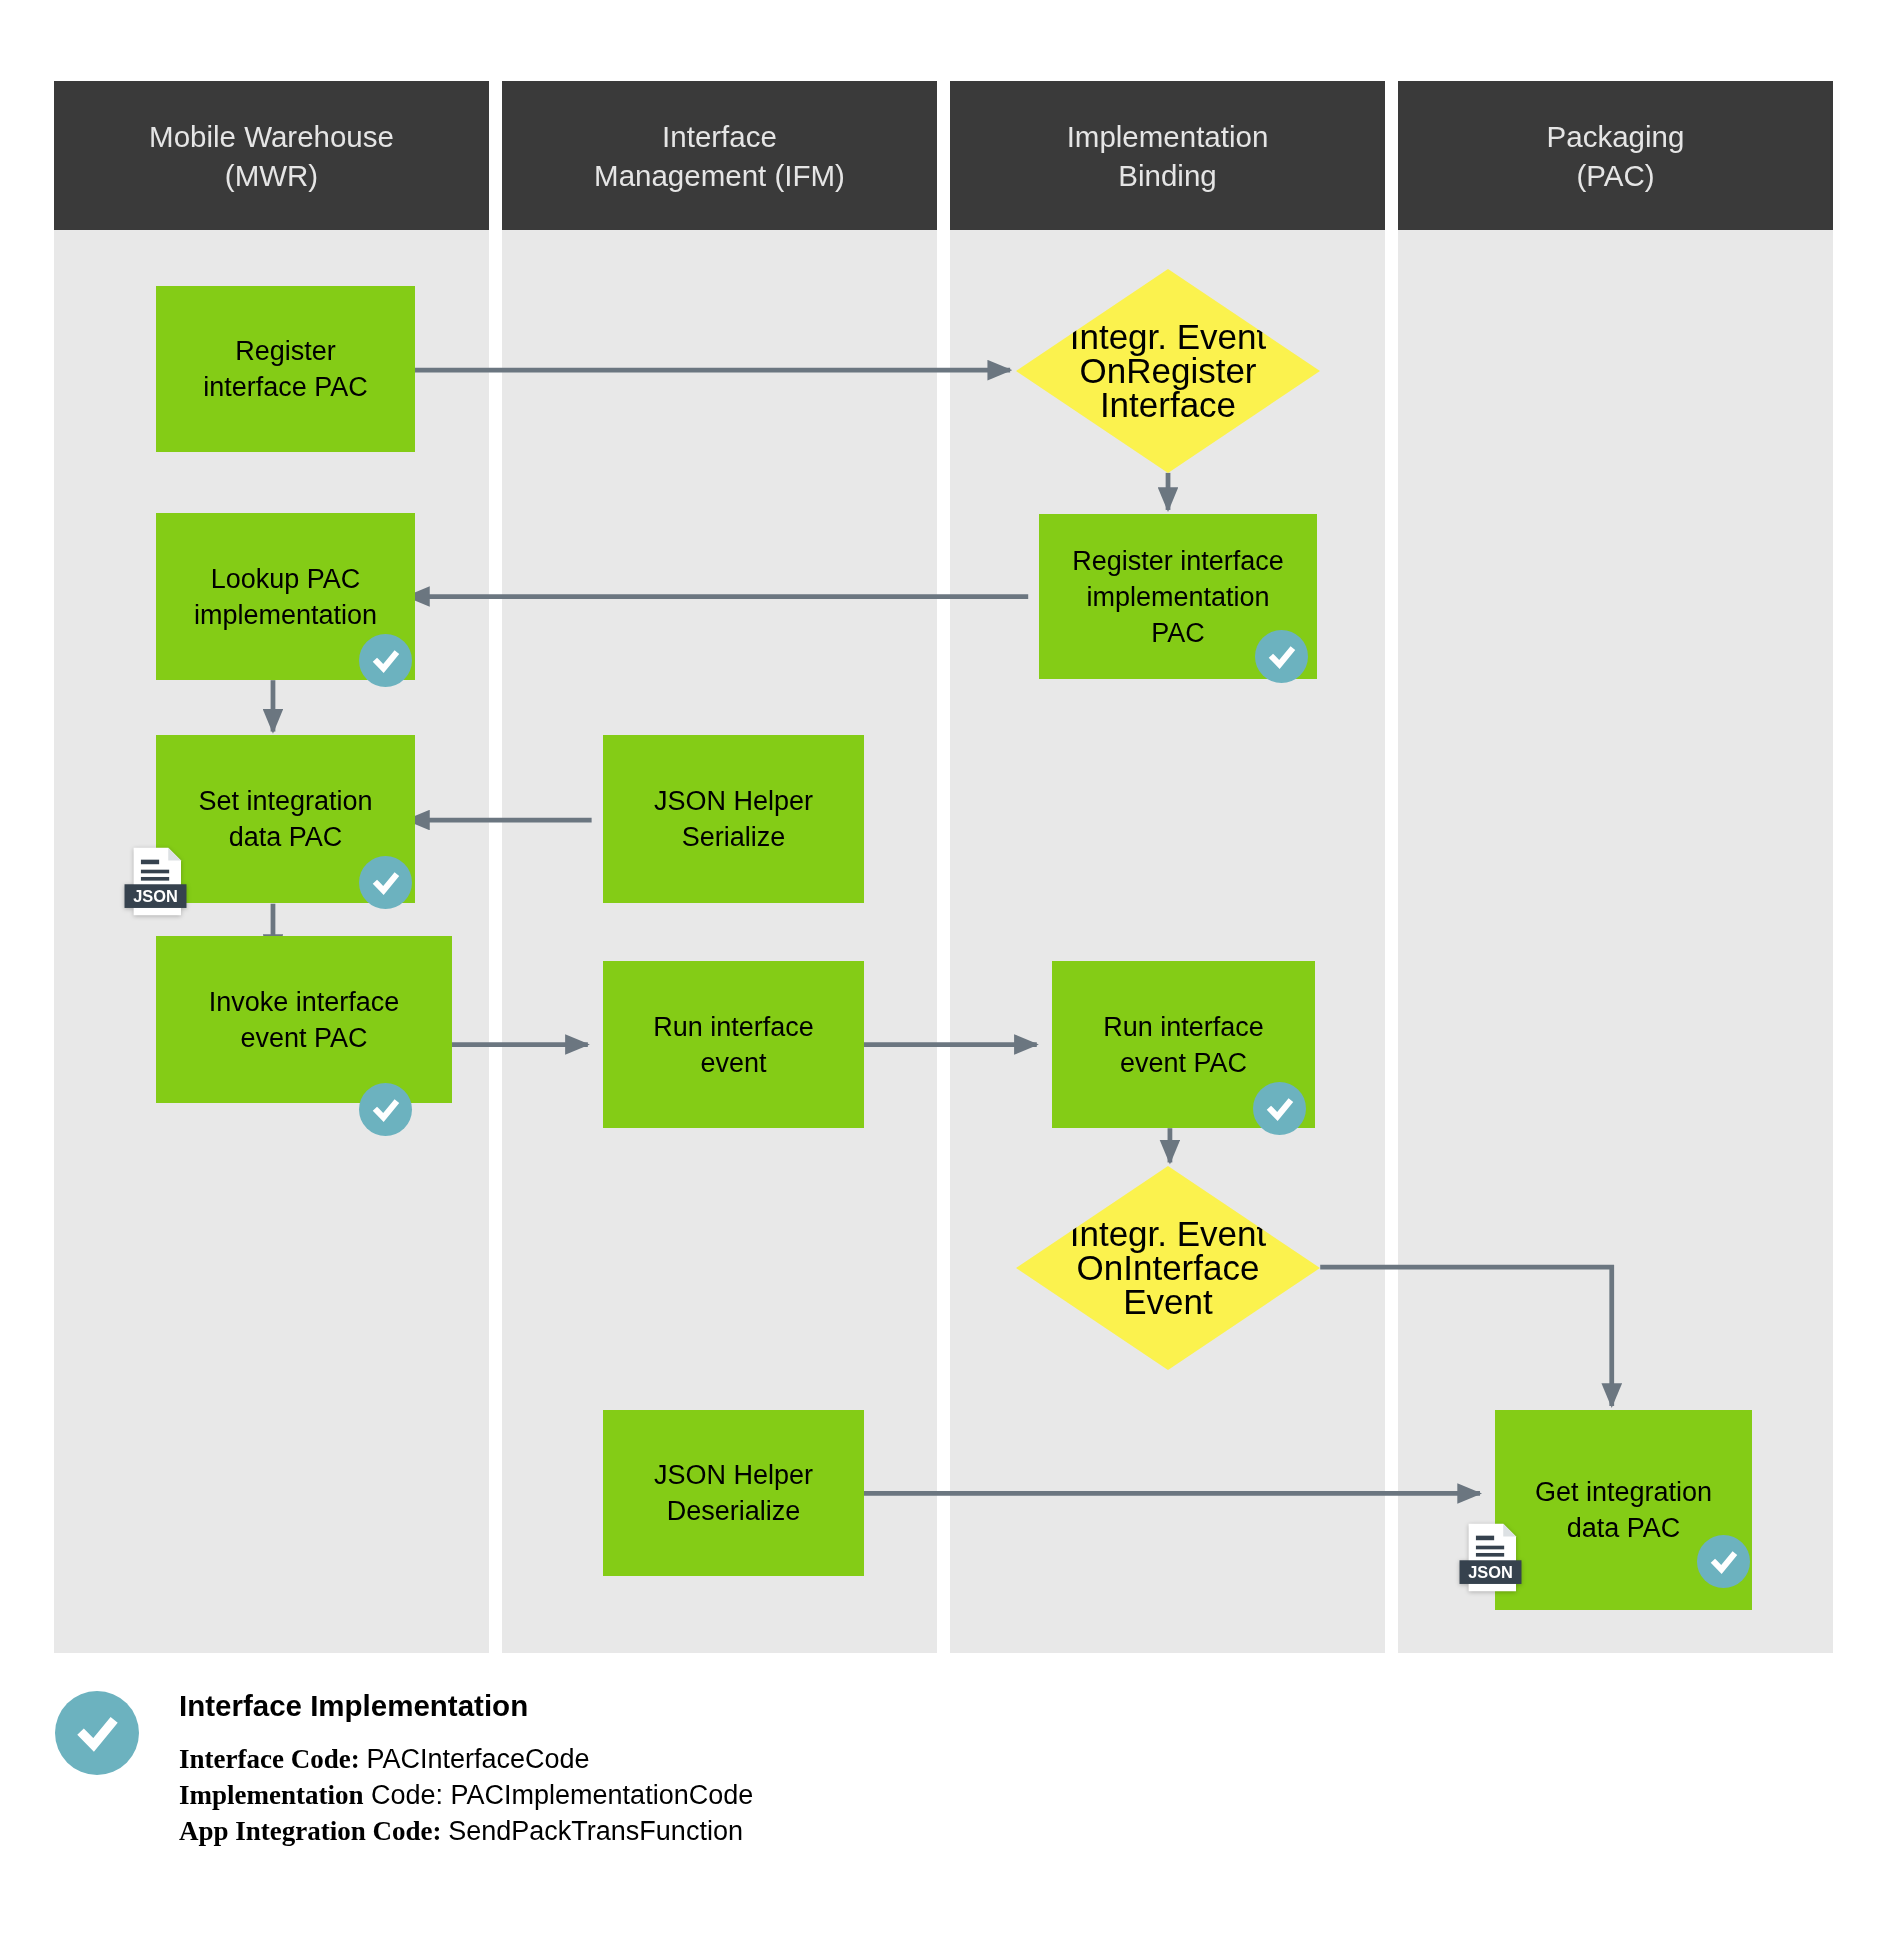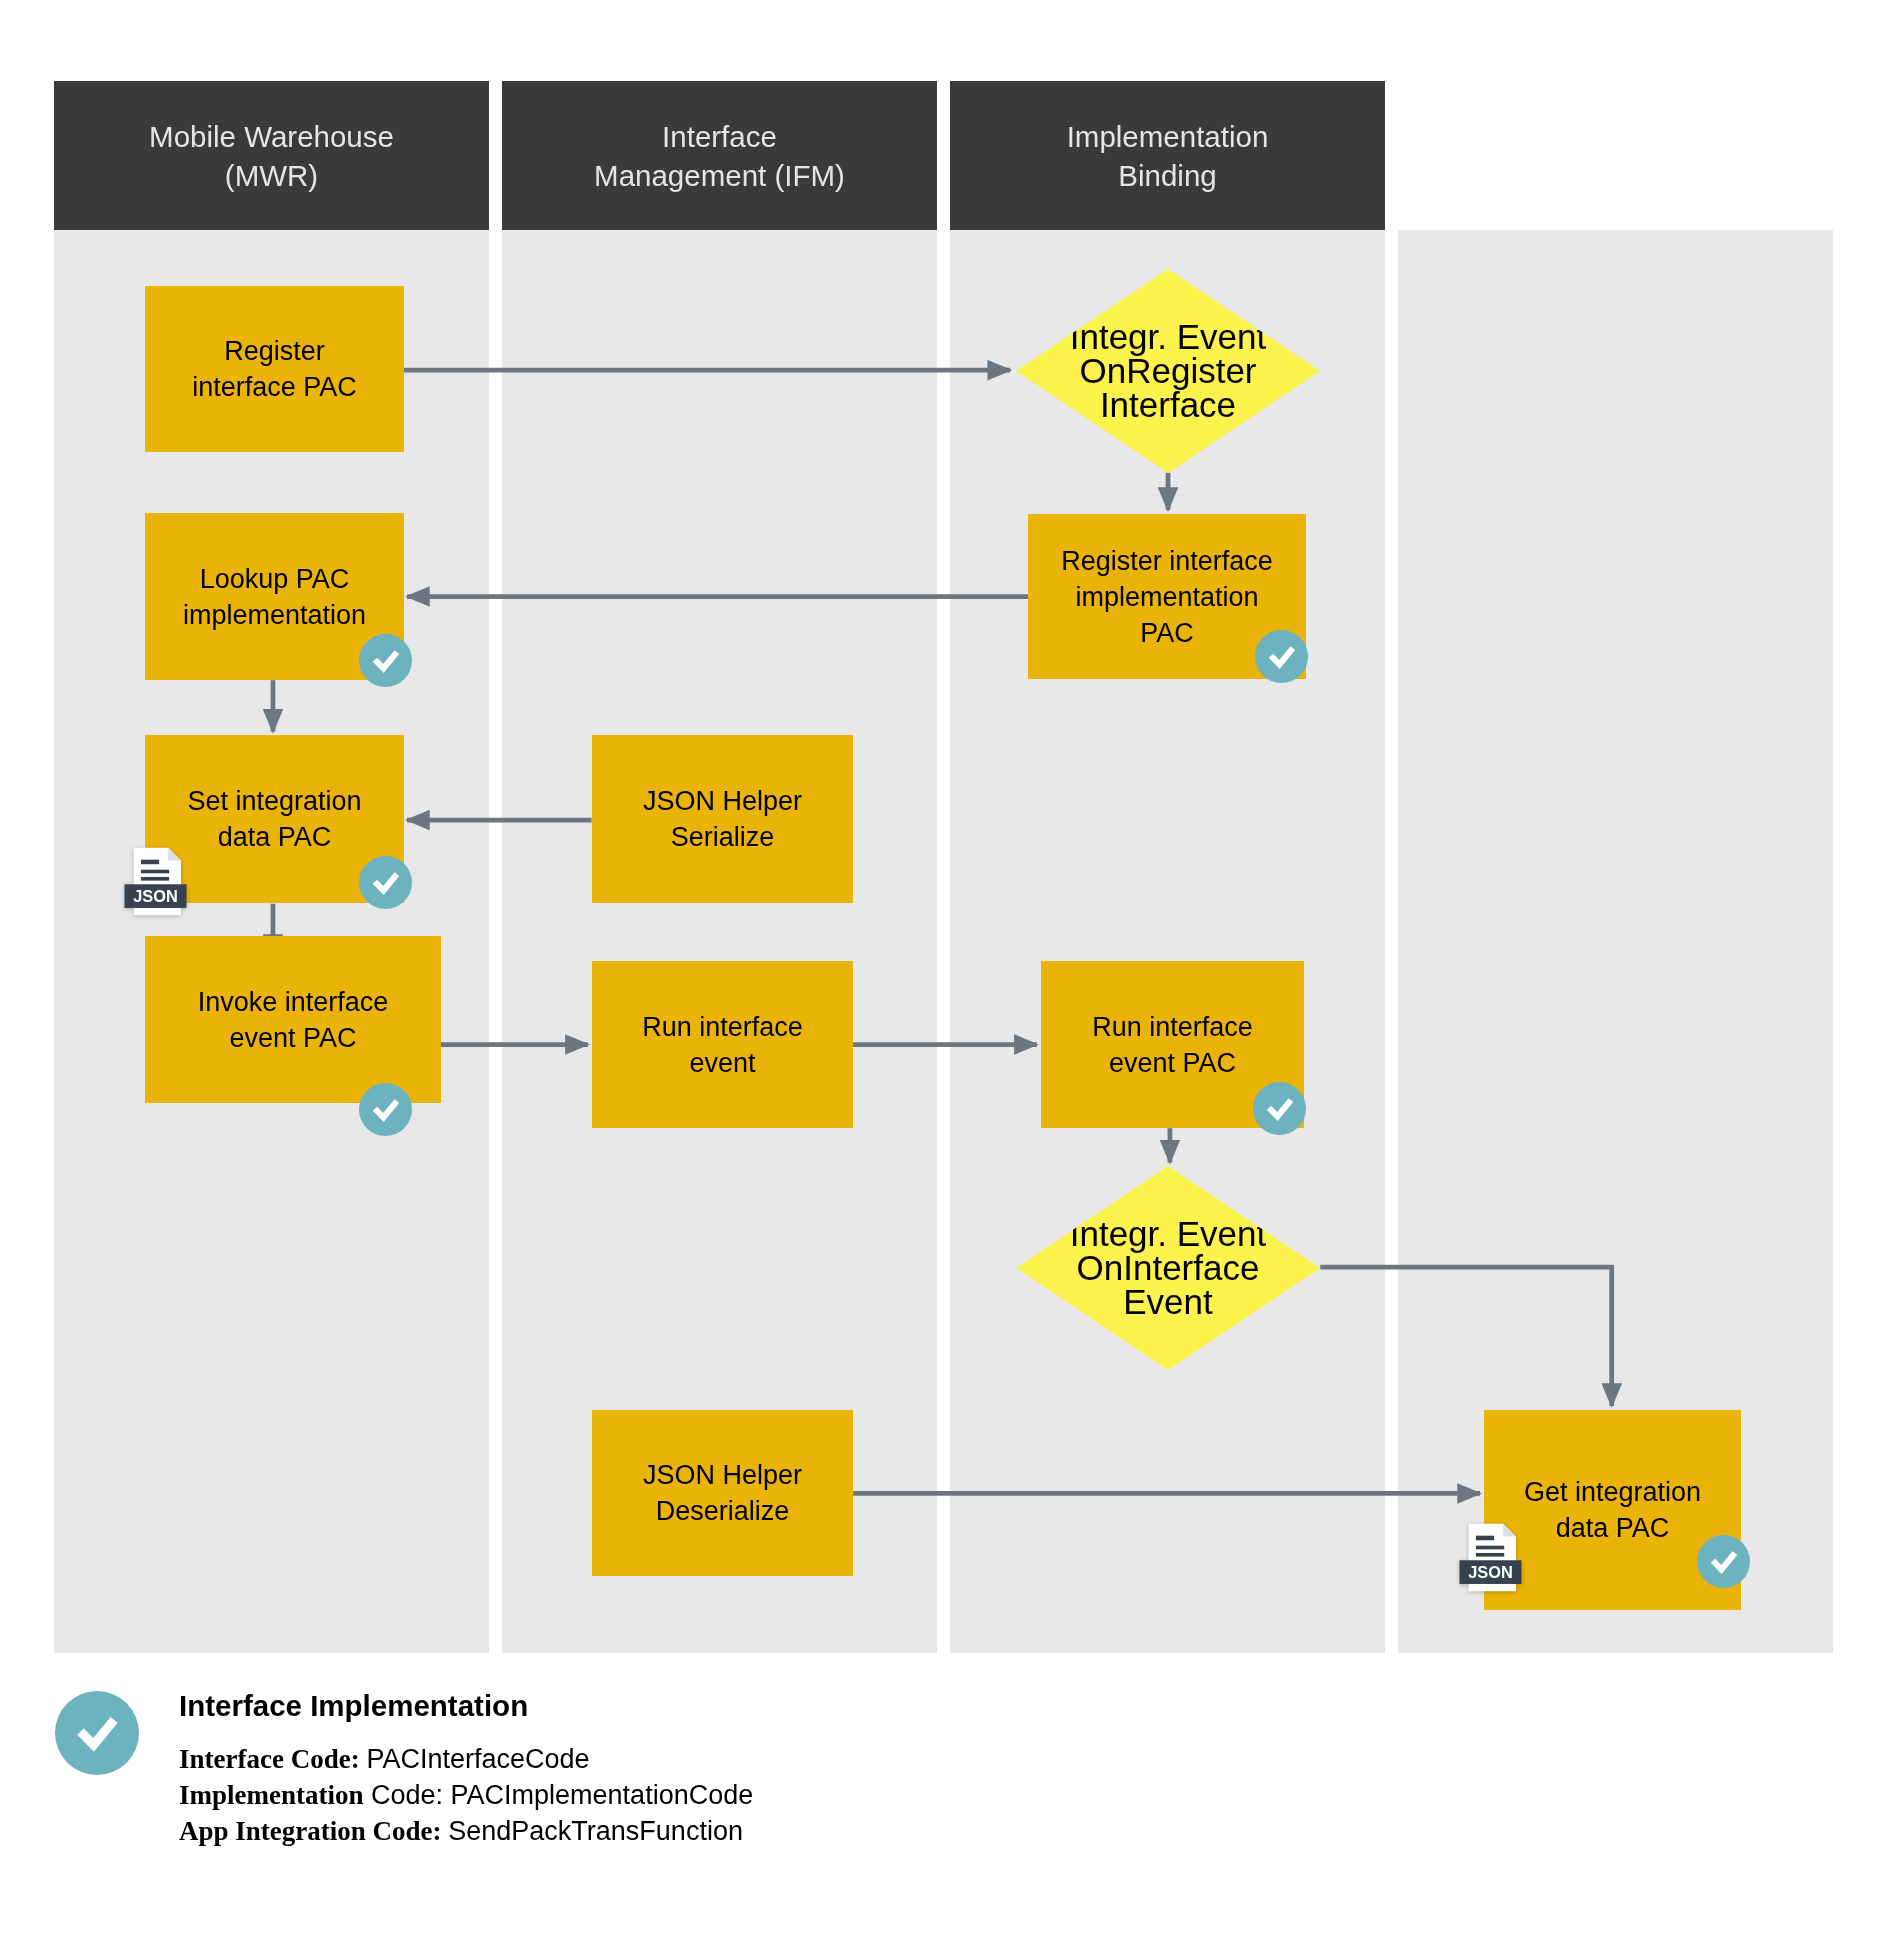--- a/index.html
+++ b/index.html
@@ -10,23 +10,23 @@
   .lane-header{
     position:absolute;top:81px;height:149px;width:435px;background:#3a3a3a;
     color:#e5e5e5;display:flex;flex-direction:column;justify-content:center;
     align-items:center;text-align:center;font-size:29.5px;line-height:39px;
   }
   .lane-body{
     position:absolute;top:230px;height:1423px;width:435px;background:#e8e8e8;
   }
   .arrows{position:absolute;left:0;top:0;width:1889px;height:1953px;pointer-events:none;}
   .node{
-    position:absolute;background:#eab308;display:flex;flex-direction:column;
+    position:absolute;background:#84cc16;display:flex;flex-direction:column;
     justify-content:center;align-items:center;text-align:center;color:#000000;
-    font-size:27px;line-height:36px;
+    font-size:27px;line-height:36px;margin-left:11px;
   }
   .diamond{
     position:absolute;background:#fbf24e;
     clip-path:polygon(50% 0%,100% 50%,50% 100%,0% 50%);
     display:flex;flex-direction:column;justify-content:center;align-items:center;
     text-align:left;color:#000000;font-size:35px;line-height:34px;
   }
   .badge{
     position:absolute;width:53px;height:53px;border-radius:50%;background:#6cb2bf;
     display:flex;justify-content:center;align-items:center;
@@ -59,20 +59,24 @@
     <div>Mobile Warehouse</div>
     <div>(MWR)</div>
   </div>
   <div class="lane-header" style="left:502px">
     <div>Interface</div>
     <div>Management (IFM)</div>
   </div>
   <div class="lane-header" style="left:950px">
     <div>Implementation</div>
     <div>Binding</div>
+  </div>
+  <div class="lane-header" style="left:1398px">
+    <div>Packaging</div>
+    <div>(PAC)</div>
   </div>
 
   <svg class="arrows" xmlns="http://www.w3.org/2000/svg" viewBox="0 0 1986 2053" width="1889" height="1953">
     <defs>
       <marker id="ah" viewBox="0 0 12 10" refX="11" refY="5" markerWidth="5.2" markerHeight="4.4" orient="auto" markerUnits="strokeWidth">
         <path d="M0,0 L12,5 L0,10 Z" fill="#6b7680"></path>
       </marker>
     </defs>
     <g stroke="#6b7680" stroke-width="5" fill="none">
       <line x1="424" y1="389" x2="1062" y2="389" marker-end="url(#ah)"></line>

